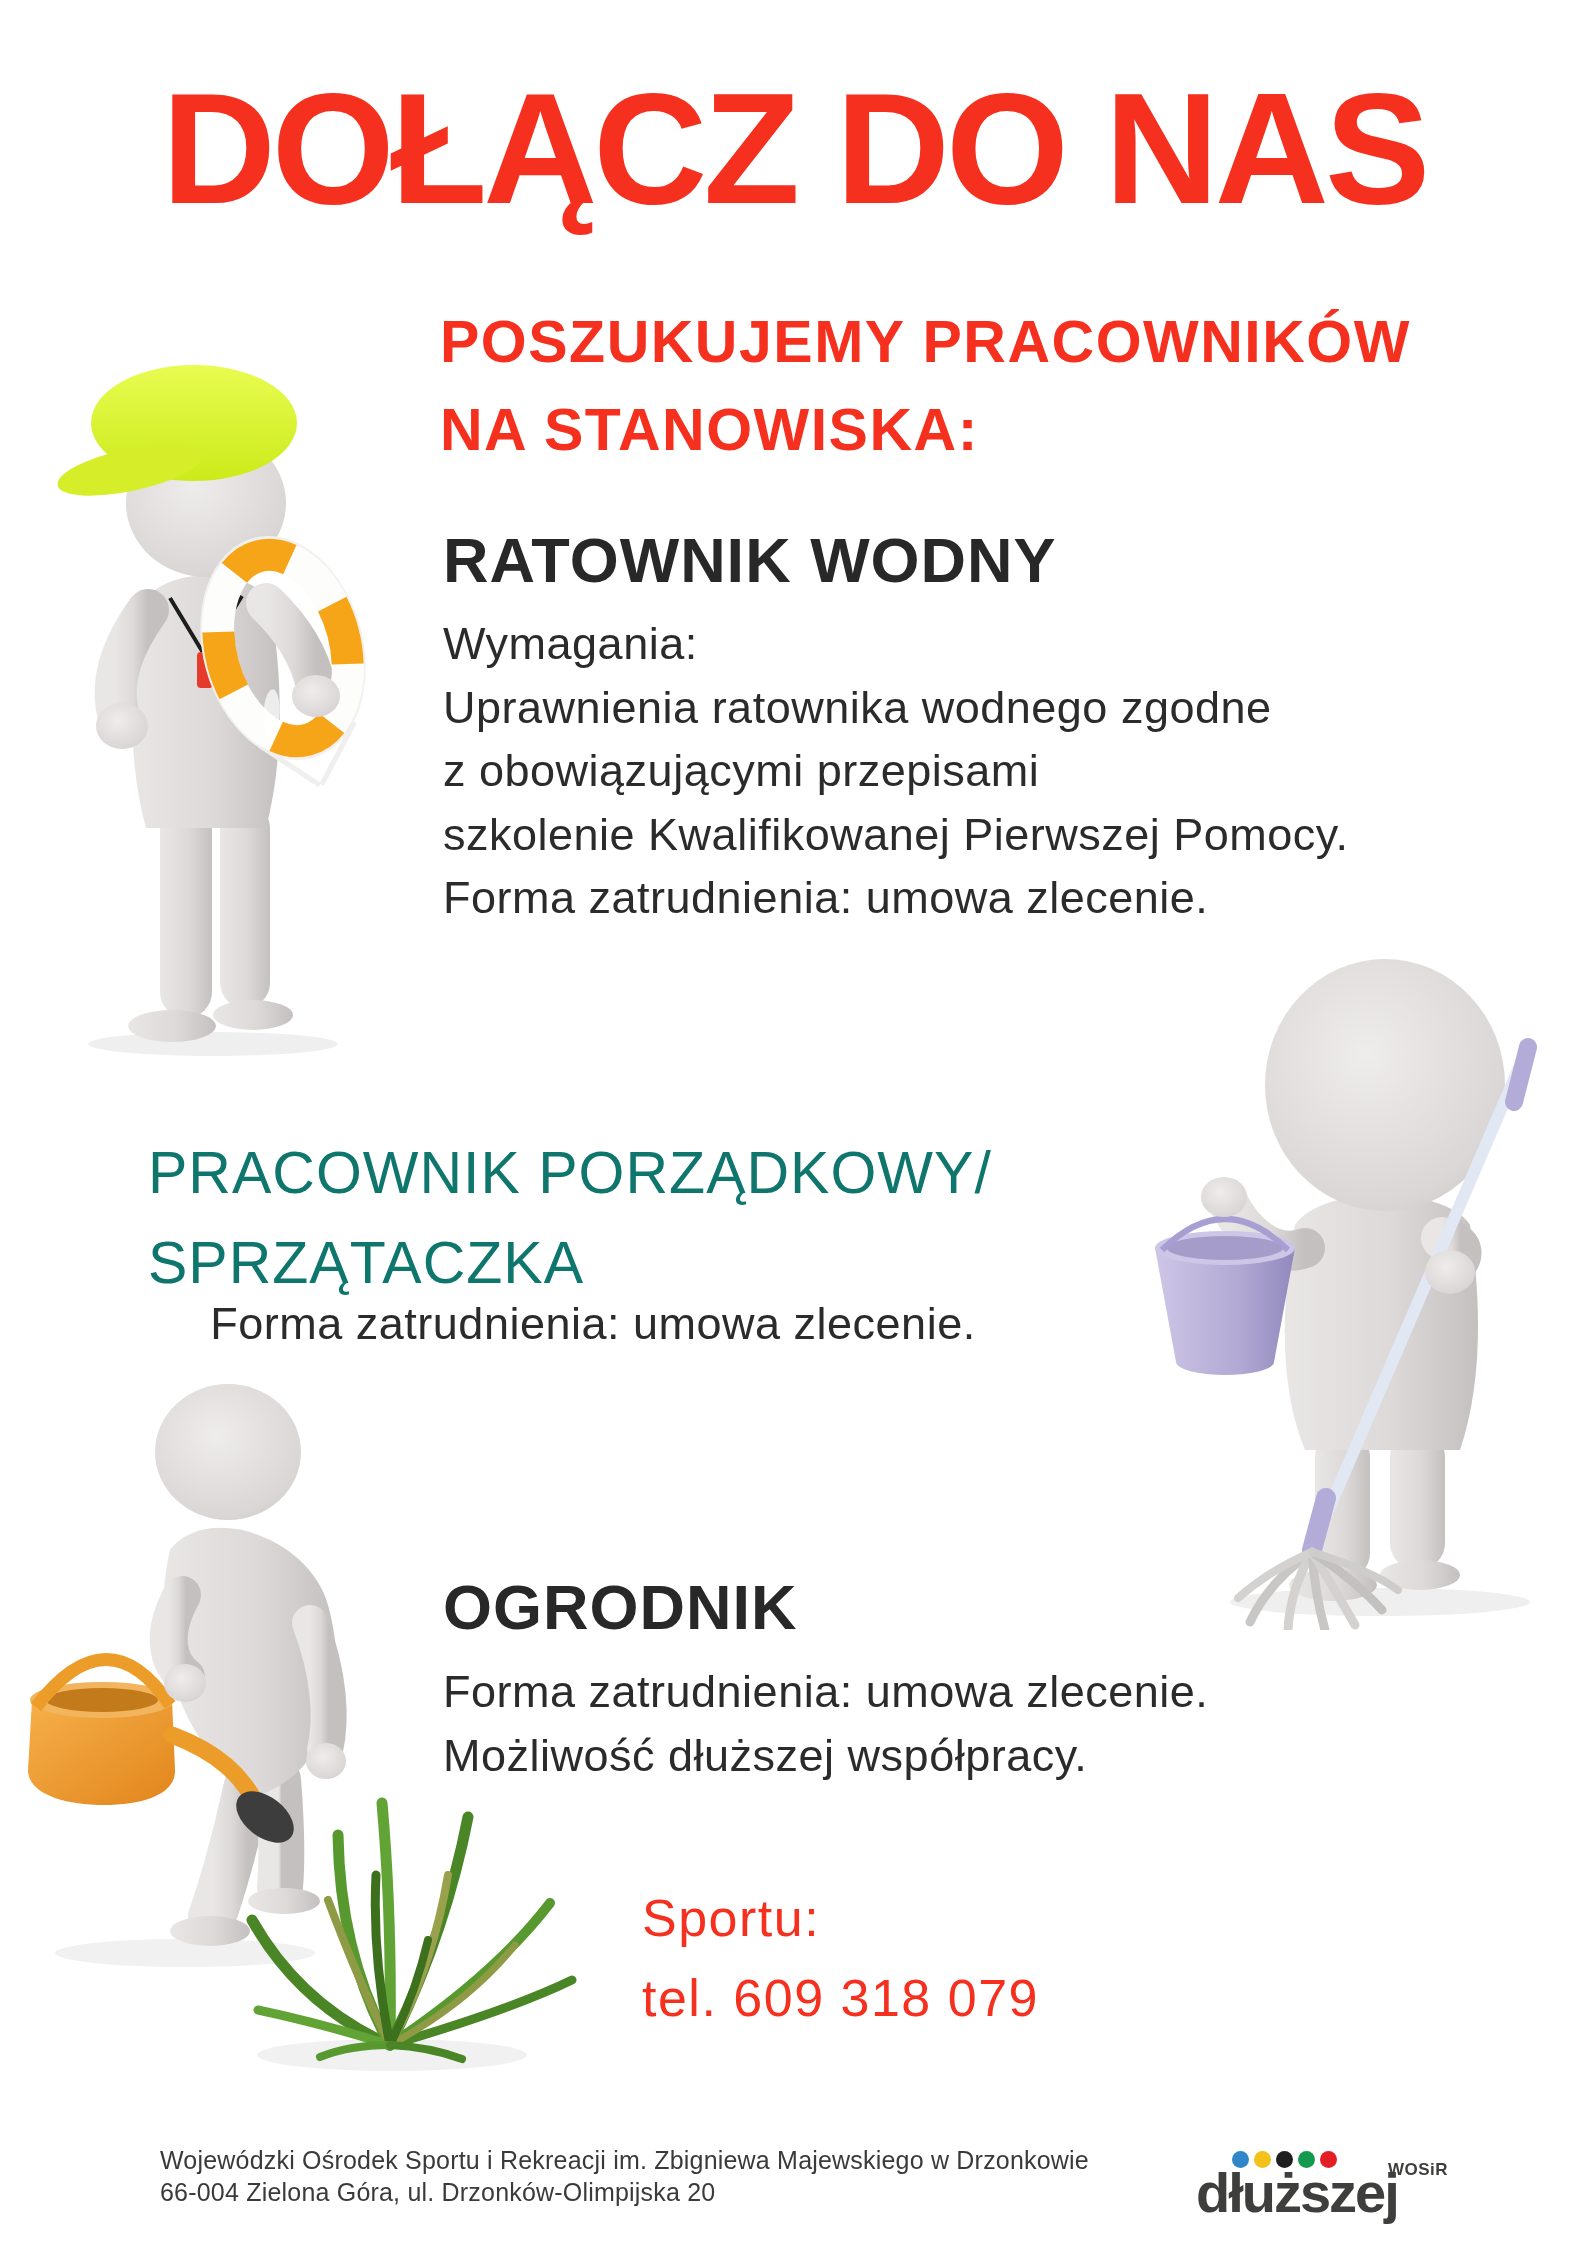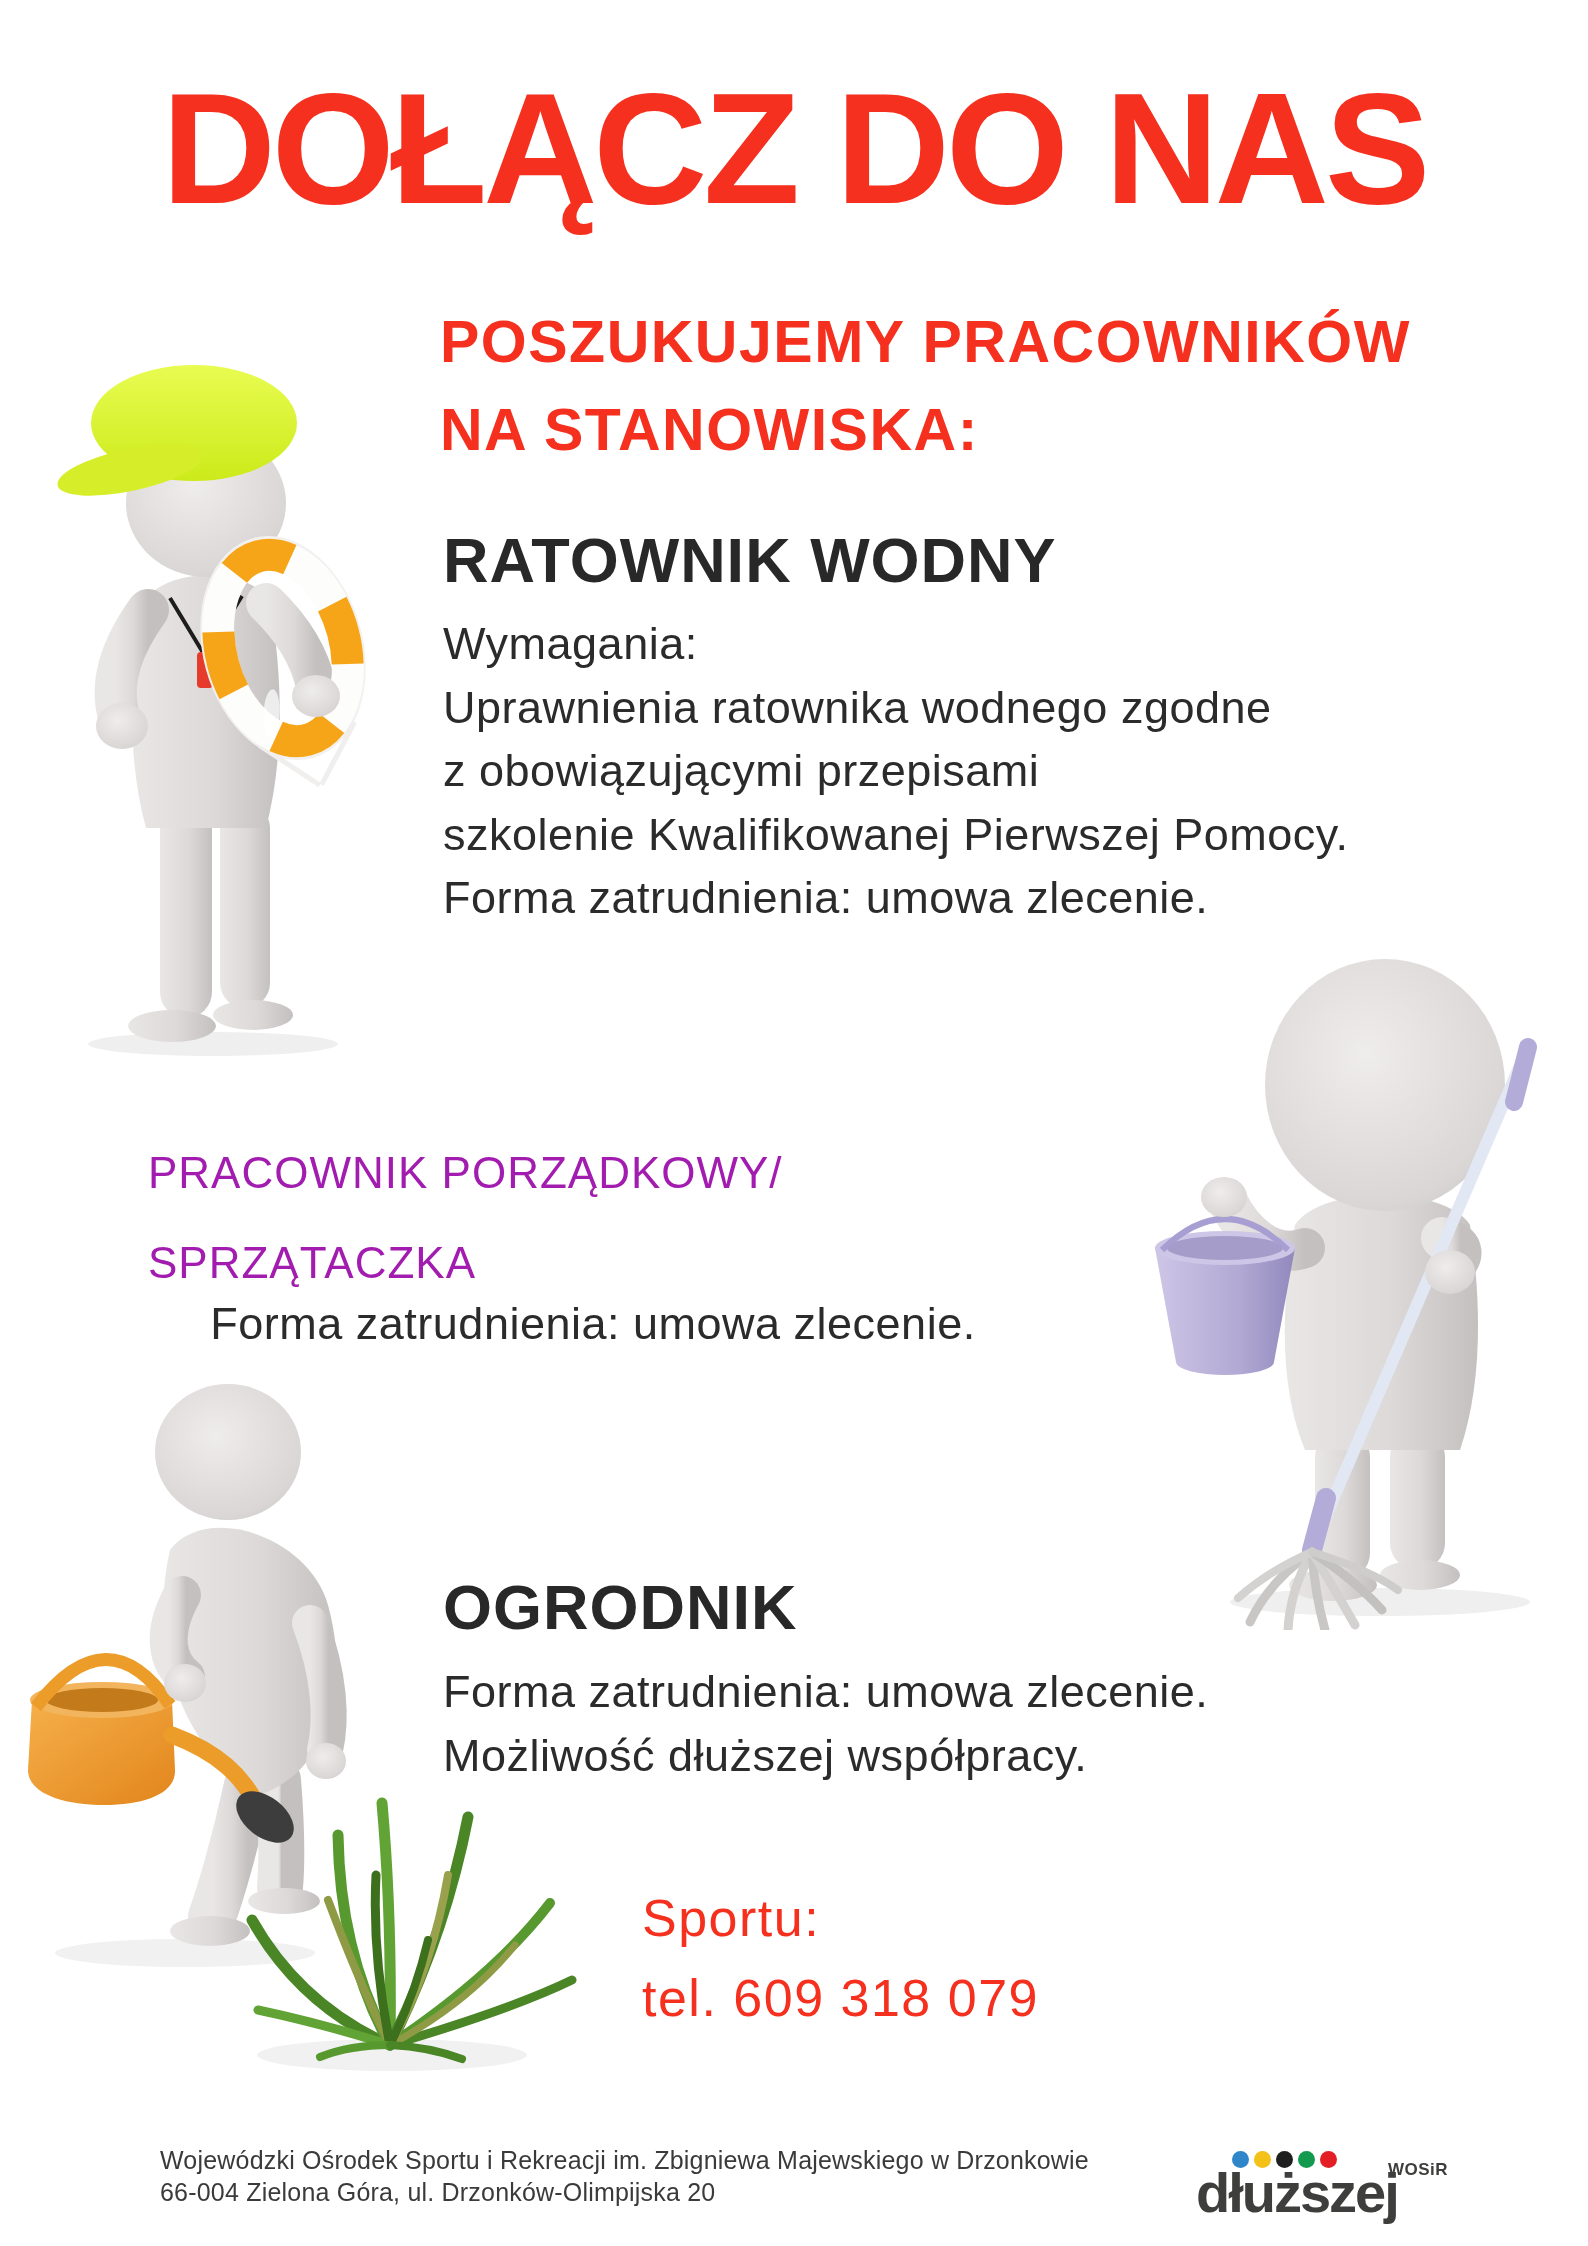--- a/index.html
+++ b/index.html
@@ -23,21 +23,21 @@
   .job-heading {
     font-size:63px; font-weight:700; color:#282828; letter-spacing:1px;
     line-height:70px; white-space:nowrap;
   }
   .job-body {
     font-size:45px; font-weight:400; color:#2b2b2b; letter-spacing:0.5px;
     line-height:63.5px; white-space:nowrap;
   }
   .heading-block {
     left:148px; top:1128px; width:890px;
-    font-size:44px; font-weight:400; color:#a21caf; letter-spacing:1px;
+    font-size:59px; font-weight:400; color:#0f766e; letter-spacing:1px;
     line-height:90px; white-space:nowrap;
   }
   .heading-block .l2 { }
   .cleaner-forma { left:148px; top:1292px; width:890px; text-align:center; }
   .contact {
     left:642px; top:1878px; font-size:52px; font-weight:400;
     color:var(--red); letter-spacing:1.5px; line-height:80px; white-space:nowrap;
   }
   .footer {
     left:160px; top:2144px; font-size:25px; color:#3a3a3a;

